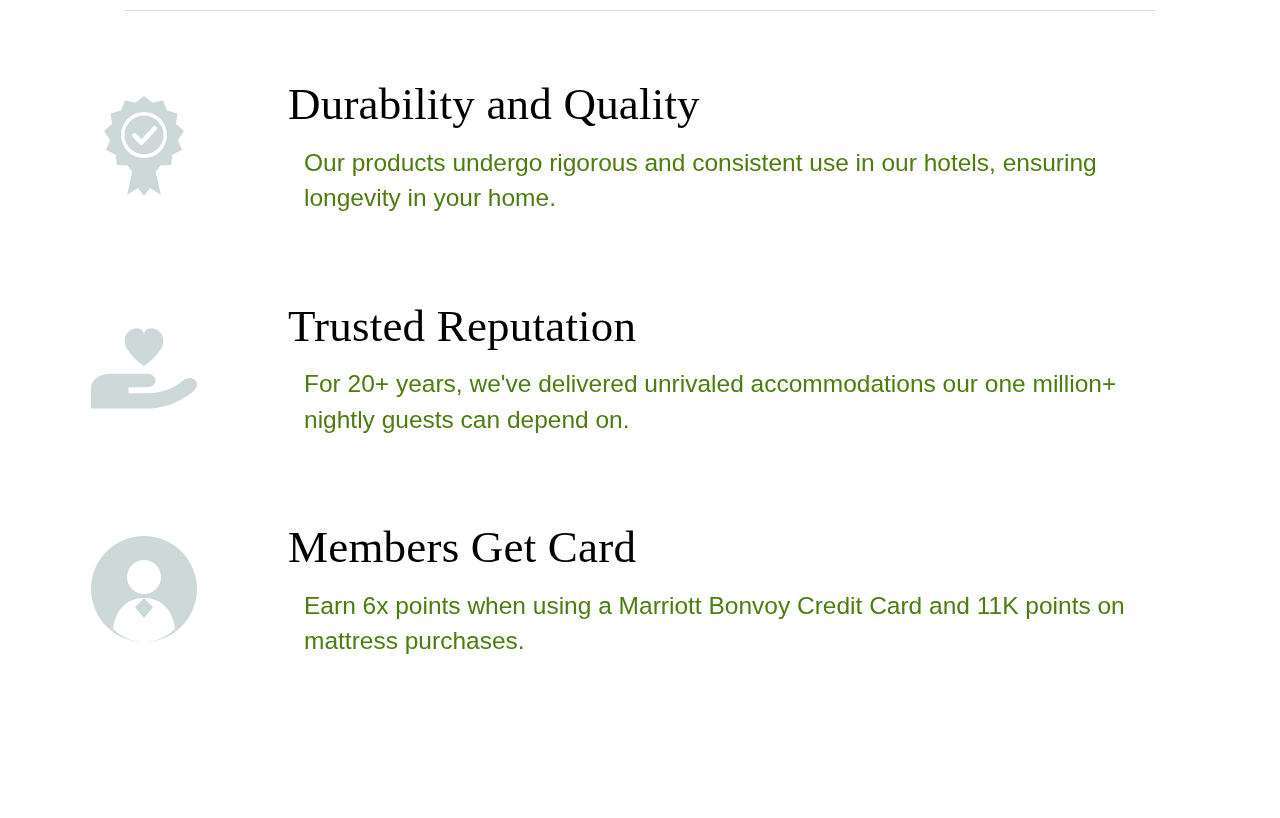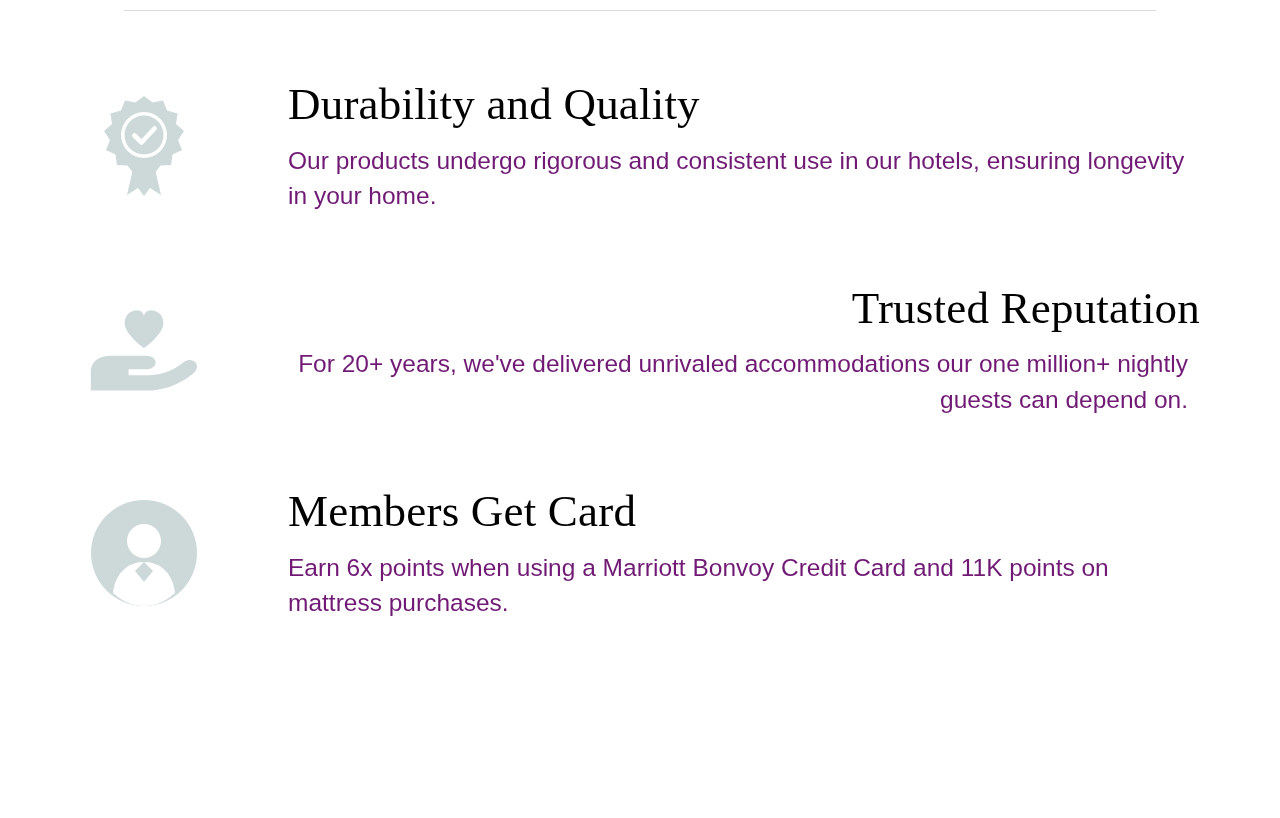--- a/index.html
+++ b/index.html
@@ -49,42 +49,42 @@
   }
   .icon-wrap {
     width: 116px;
     height: 116px;
     display: flex;
     align-items: center;
     justify-content: center;
   }
   .text-col {
     flex: 1 1 auto;
-    padding-right: 80px;
+    padding-right: 112px;
   }
   .feature-title {
     font-family: "Liberation Serif", serif;
     font-weight: 400;
     font-size: 45px;
     line-height: 1.08;
     letter-spacing: 0.2px;
     color: #000000;
     margin: 0 0 14px 0;
   }
   .feature-desc {
     font-family: "Liberation Sans", sans-serif;
     font-size: 24.5px;
     line-height: 1.45;
-    color: #701a75;
-    margin: 0;
+    color: #4d7c0f;
+    margin: 16px;
     max-width: 900px;
     font-weight: 400;
   }
   .feature-1 .icon-wrap { padding-top: 0; }
-  .feature-2 { margin-top: 14px; text-align: right; }
+  .feature-2 { margin-top: 14px; }
   .feature-3 { margin-top: 14px; }
   svg { display: block; }
 </style>
 </head>
 <body>
 
 <div class="page">
 
   <div class="top-rule"></div>
 

